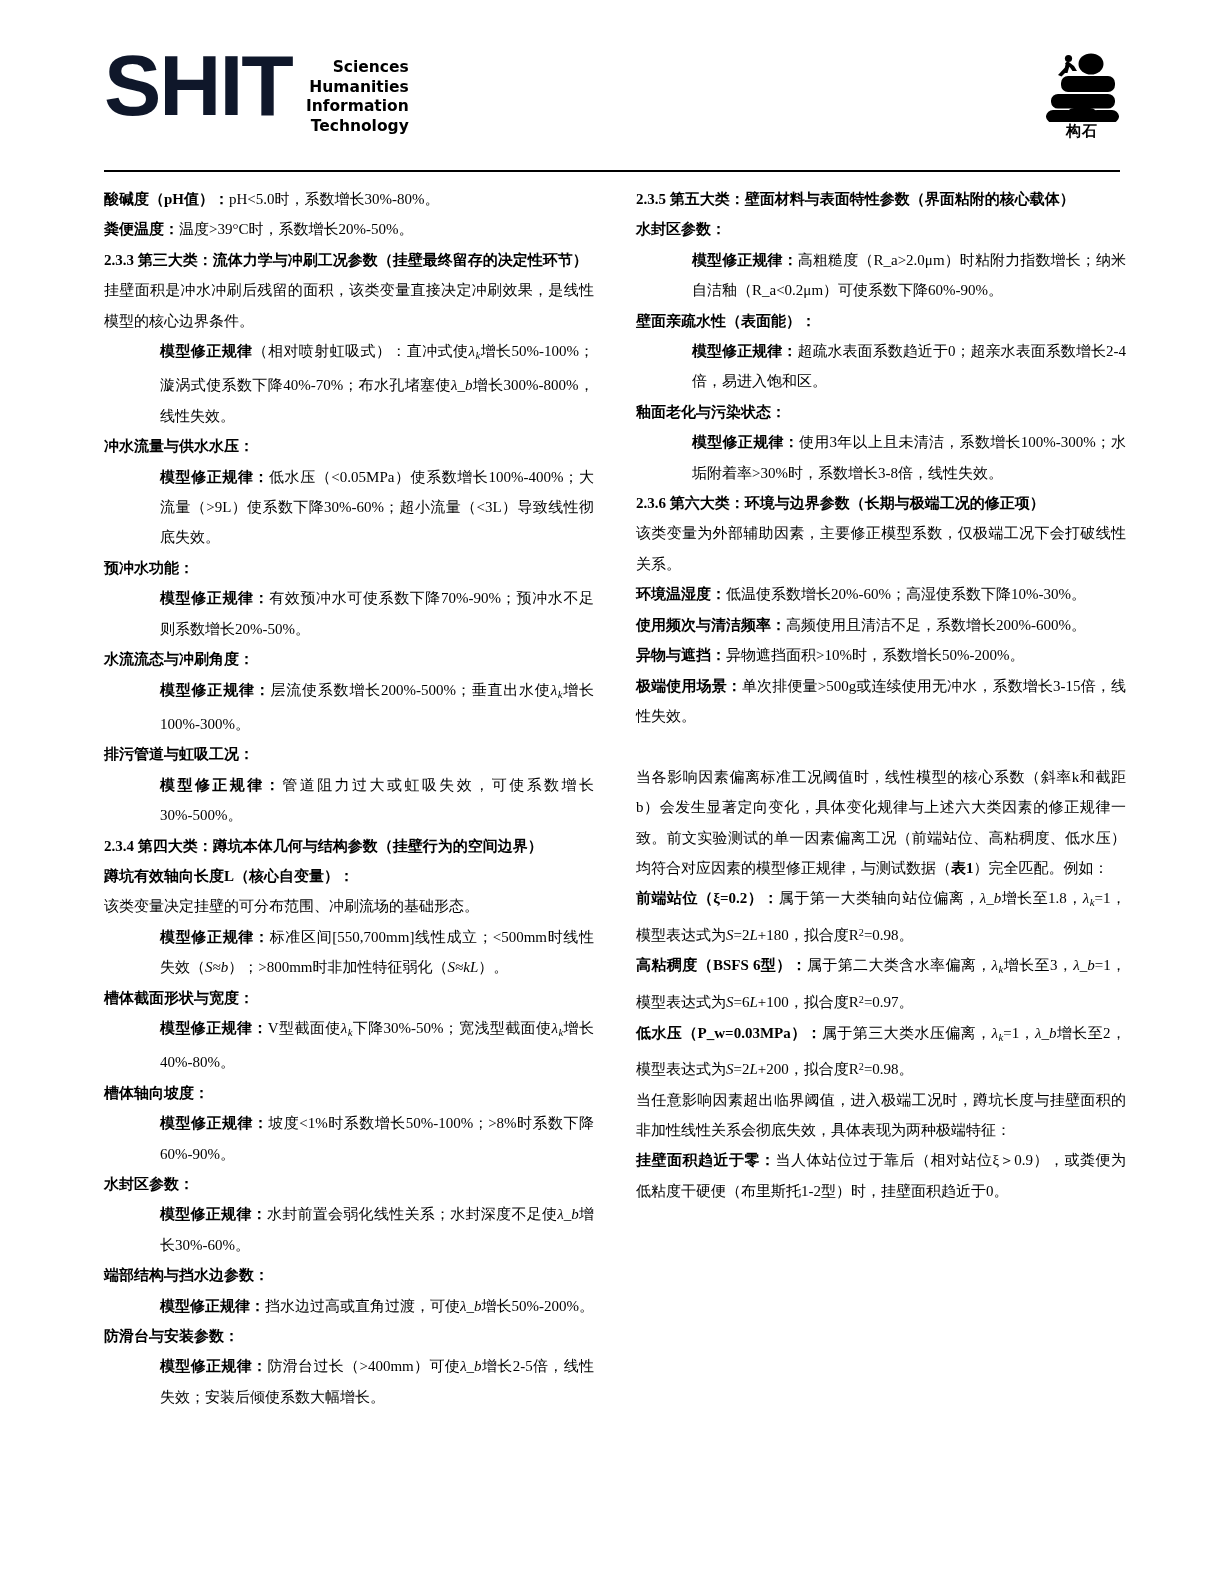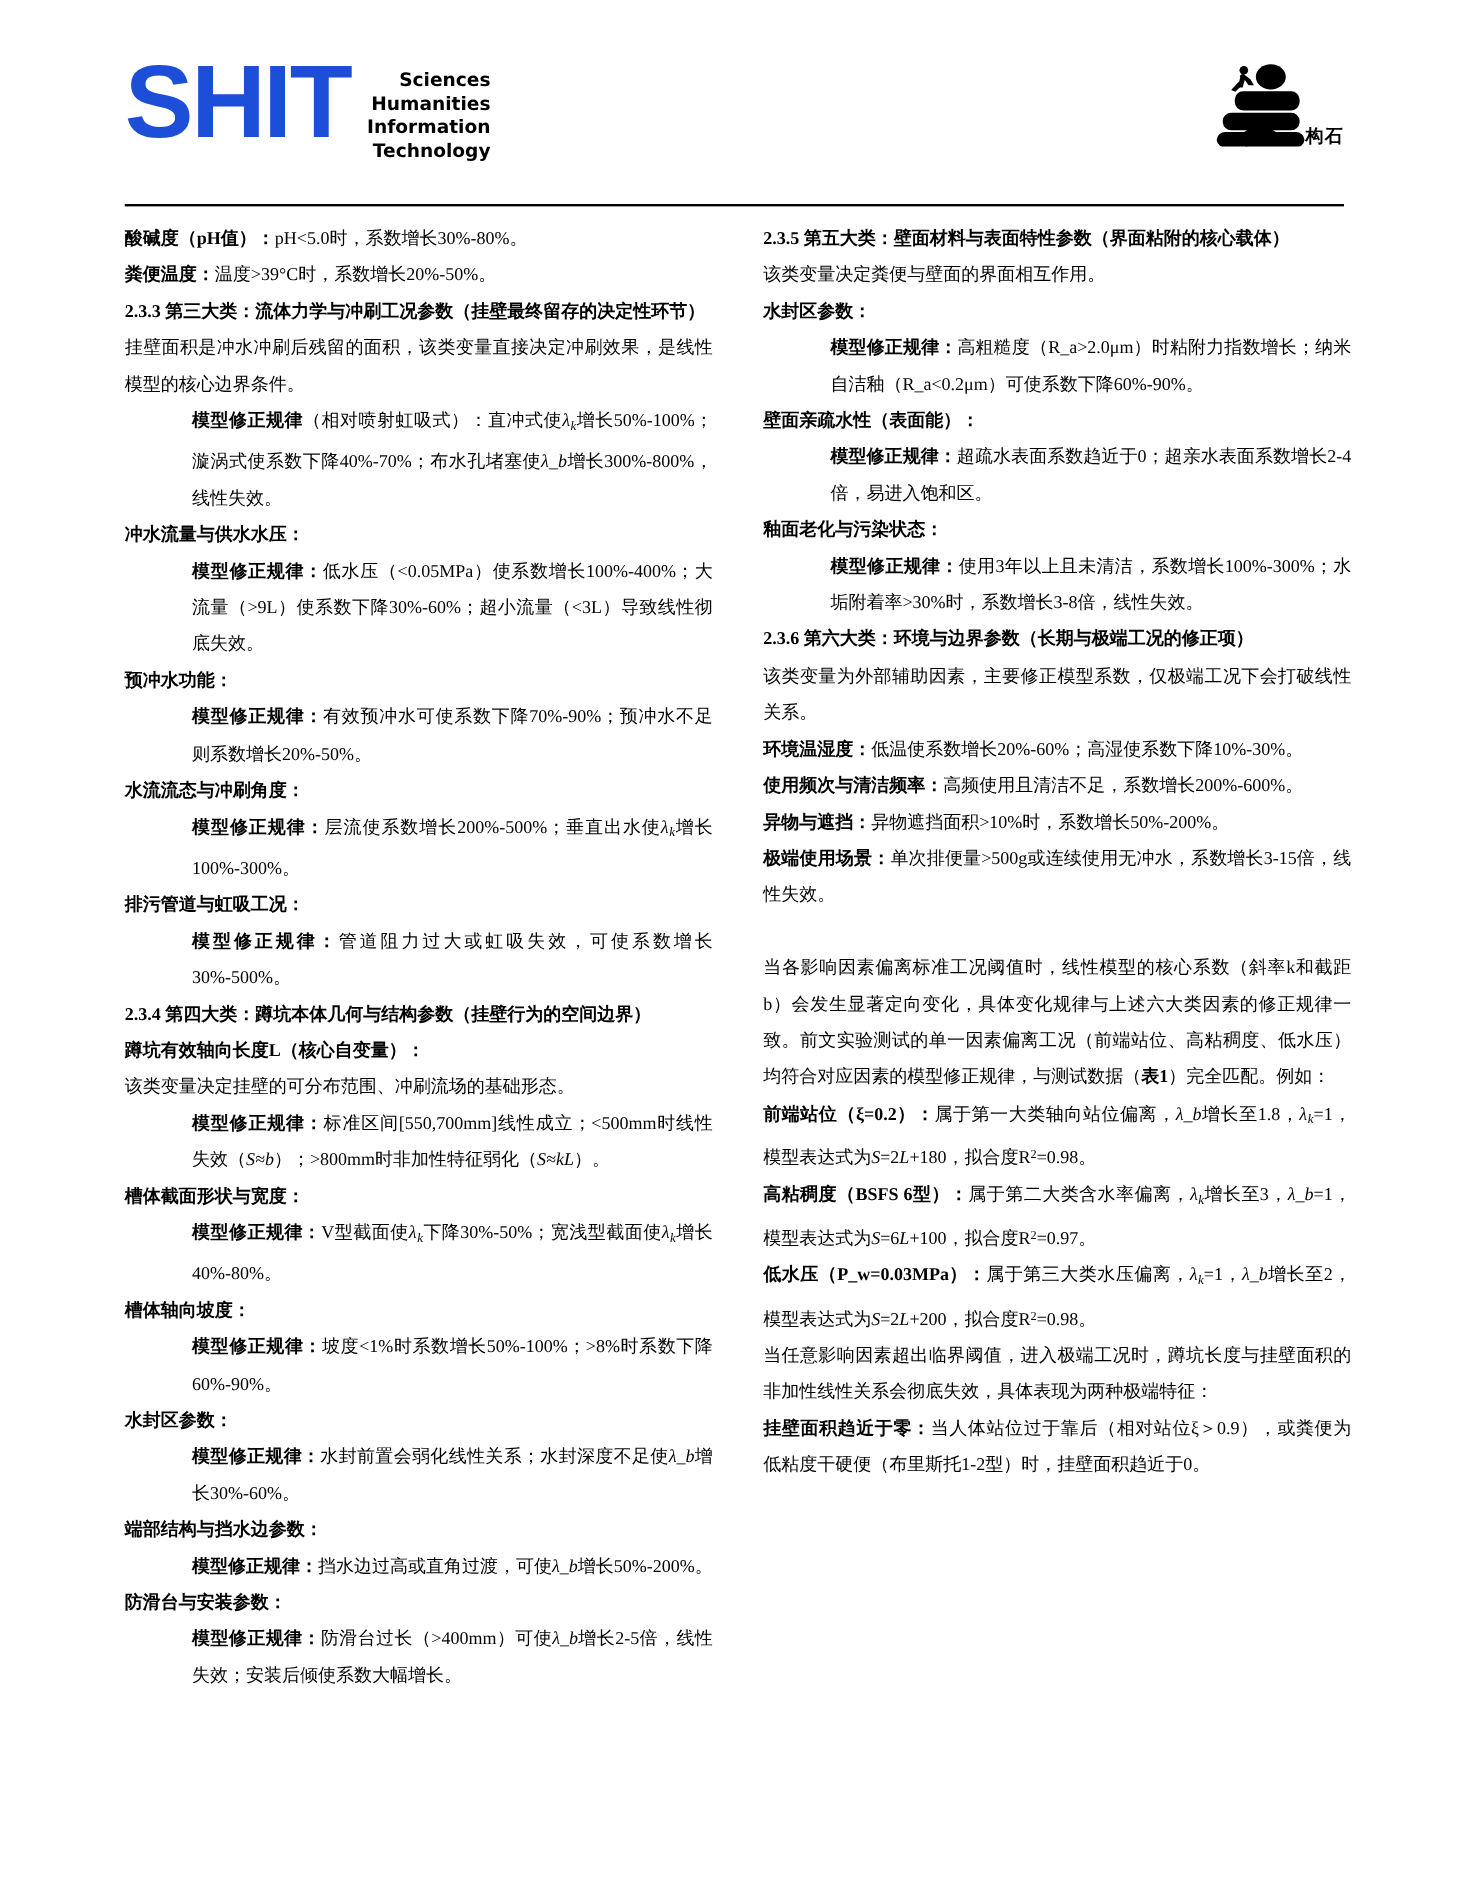--- a/index.html
+++ b/index.html
@@ -36,40 +36,40 @@
   .brand {
     display: flex;
     align-items: flex-start;
   }
   .brand-wordmark {
     font-family: "Liberation Sans", "DejaVu Sans", sans-serif;
     font-weight: 700;
     font-size: 86px;
     line-height: 0.92;
     letter-spacing: -2px;
-    color: #1d4ed8;
+    color: #0f172a;
     margin: 0;
     padding: 0;
   }
   .brand-expansion {
     font-family: "DejaVu Sans", "Liberation Sans", sans-serif;
     font-weight: 700;
     font-size: 15.5px;
     line-height: 19.5px;
     margin-left: 14px;
     margin-top: 12px;
     color: #000;
     text-align: right;
   }
   .brand-expansion div { white-space: nowrap; }
 
   .org-mark {
     display: flex;
-    flex-direction: row;
-    align-items: flex-end;
+    flex-direction: column;
+    align-items: center;
     margin-top: 4px;
   }
   .org-mark svg { display: block; }
   .org-mark-label {
     font-family: "DejaVu Sans", sans-serif;
     font-weight: 700;
     font-size: 15px;
     line-height: 17px;
     margin-top: 1px;
     letter-spacing: 1px;
@@ -196,21 +196,20 @@
         <div class="blk rule-item"><span class="b">模型修正规律：</span><span>坡度&lt;1%时系数增长50%-100%；&gt;8%时系数下降60%-90%。</span></div>
         <div class="blk term"><span class="b">水封区参数：</span></div>
         <div class="blk rule-item"><span class="b">模型修正规律：</span><span>水封前置会弱化线性关系；水封深度不足使<span class="it">λ_b</span>增长30%-60%。</span></div>
         <div class="blk term"><span class="b">端部结构与挡水边参数：</span></div>
         <div class="blk rule-item"><span class="b">模型修正规律：</span><span>挡水边过高或直角过渡，可使<span class="it">λ_b</span>增长50%-200%。</span></div>
         <div class="blk term"><span class="b">防滑台与安装参数：</span></div>
         <div class="blk rule-item"><span class="b">模型修正规律：</span><span>防滑台过长（&gt;400mm）可使<span class="it">λ_b</span>增长2-5倍，线性失效；安装后倾使系数大幅增长。</span></div>
       </div>
     <div class="col" id="col-right">
         <div class="blk heading">2.3.5 第五大类：壁面材料与表面特性参数（界面粘附的核心载体）</div>
-        <div class="blk para">该类变量决定粪便与壁面的界面相互作用。</div>
         <div class="blk term"><span class="b">水封区参数：</span></div>
         <div class="blk rule-item"><span class="b">模型修正规律：</span><span>高粗糙度（R_a&gt;2.0μm）时粘附力指数增长；纳米自洁釉（R_a&lt;0.2μm）可使系数下降60%-90%。</span></div>
         <div class="blk term"><span class="b">壁面亲疏水性（表面能）：</span></div>
         <div class="blk rule-item"><span class="b">模型修正规律：</span><span>超疏水表面系数趋近于0；超亲水表面系数增长2-4倍，易进入饱和区。</span></div>
         <div class="blk term"><span class="b">釉面老化与污染状态：</span></div>
         <div class="blk rule-item"><span class="b">模型修正规律：</span><span>使用3年以上且未清洁，系数增长100%-300%；水垢附着率&gt;30%时，系数增长3-8倍，线性失效。</span></div>
         <div class="blk heading">2.3.6 第六大类：环境与边界参数（长期与极端工况的修正项）</div>
         <div class="blk para">该类变量为外部辅助因素，主要修正模型系数，仅极端工况下会打破线性关系。</div>
         <div class="blk term"><span class="b">环境温湿度：</span><span>低温使系数增长20%-60%；高湿使系数下降10%-30%。</span></div>
         <div class="blk term"><span class="b">使用频次与清洁频率：</span><span>高频使用且清洁不足，系数增长200%-600%。</span></div>

